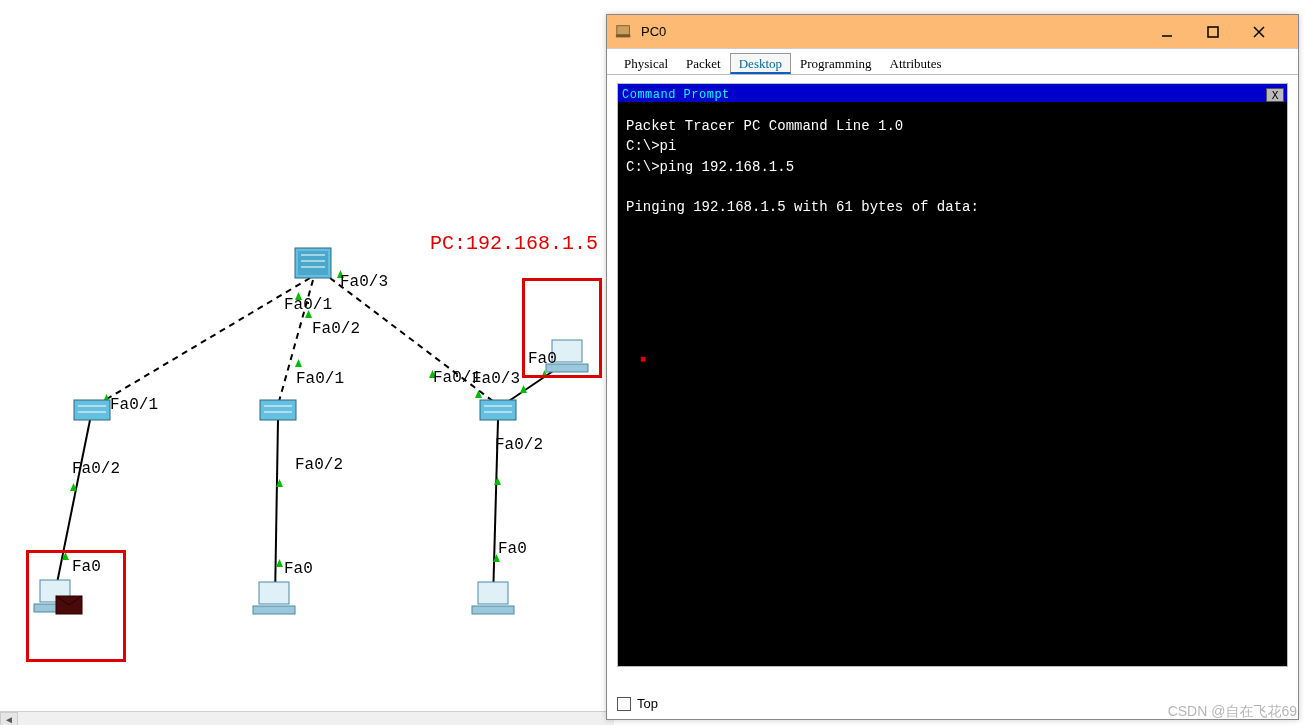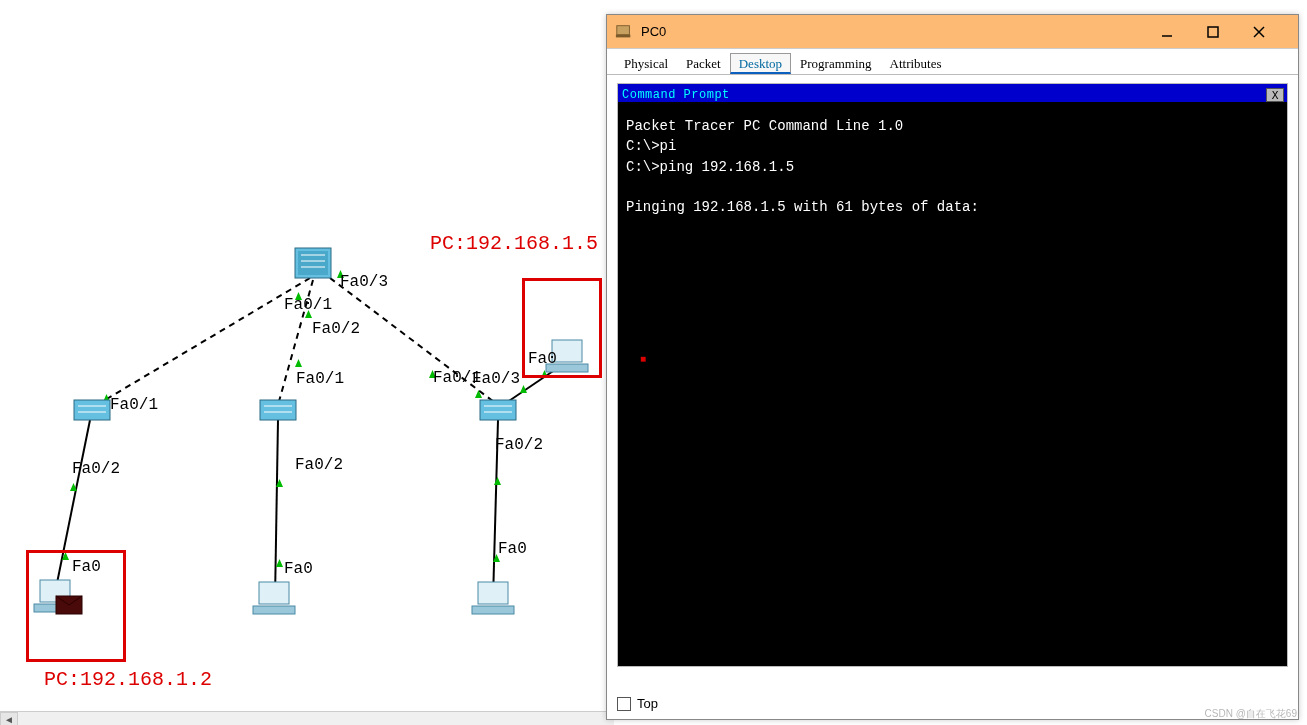--- a/index.html
+++ b/index.html
@@ -160,21 +160,21 @@
     border: 1px solid #555;
     background: #fff;
   }
   .checkbox-label {
     font-size: 13px;
   }
   .watermark {
     position: absolute;
     right: 10px;
     bottom: 4px;
-    font-size: 10px;
+    font-size: 14px;
     color: rgba(0,0,0,0.3);
   }
   .bottom-scroll {
     position: absolute;
     left: 0;
     bottom: 0;
     width: 614px;
     height: 14px;
     background: #f0f0f0;
     border-top: 1px solid #ccc;
@@ -280,21 +280,20 @@
   <span class="dev-label" style="left:472px;top:370px">Fa0/3</span>
   <span class="dev-label" style="left:72px;top:460px">Fa0/2</span>
   <span class="dev-label" style="left:295px;top:456px">Fa0/2</span>
   <span class="dev-label" style="left:495px;top:436px">Fa0/2</span>
   <span class="dev-label" style="left:72px;top:558px">Fa0</span>
   <span class="dev-label" style="left:284px;top:560px">Fa0</span>
   <span class="dev-label" style="left:498px;top:540px">Fa0</span>
   <span class="dev-label" style="left:528px;top:350px">Fa0</span>
 
   <span class="annot" style="left:430px;top:232px">PC:192.168.1.5</span>
-  <span class="annot" style="left:44px;top:668px">PC:192.168.1.2</span>
   <div class="red-box" style="left:522px;top:278px;width:80px;height:100px"></div>
   <div class="red-box" style="left:26px;top:550px;width:100px;height:112px"></div>
   <div class="red-box" style="left:610px;top:189px;width:265px;height:26px"></div>
 </div>
 
 <div class="bottom-scroll">
   <div class="scroll-arrow" style="left:0">◄</div>
 </div>
 
 <div class="window">

